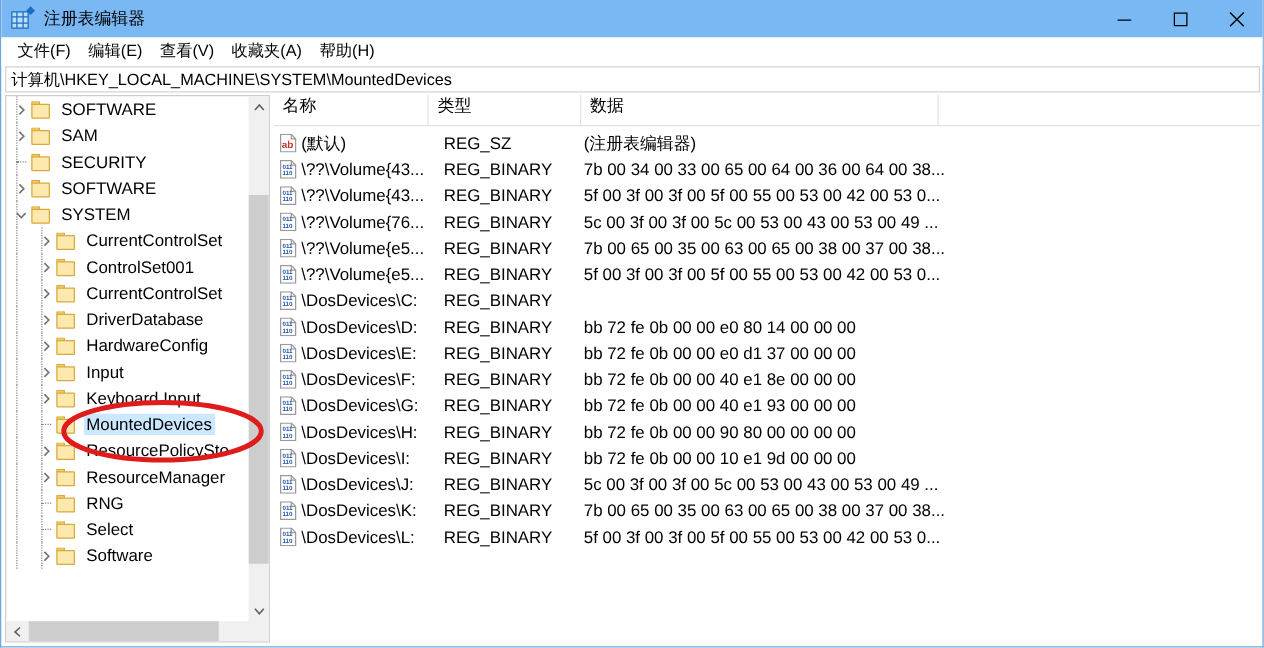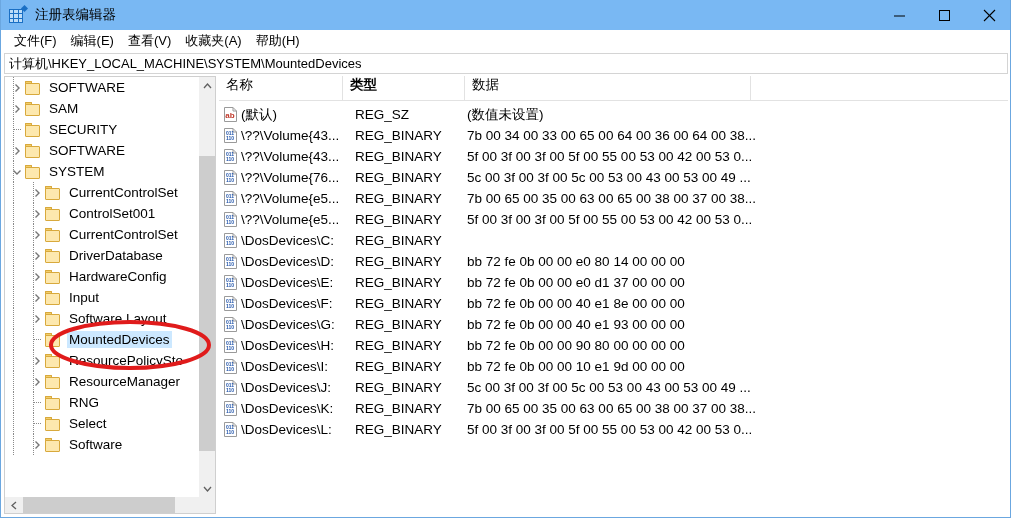--- a/index.html
+++ b/index.html
@@ -522,21 +522,21 @@
           <div style="width: 24px; flex: 0 0 auto;"></div>
           <div class="chev">
             <svg width="10" height="10" viewBox="0 0 10 10">
               <polyline points="3.5,1.5 7,5 3.5,8.5" fill="none" stroke="#767676" stroke-width="1.4"></polyline>
             </svg>
           </div>
           <div class="folder">
             <div class="tab"></div>
             <div class="body"></div>
           </div>
-          <span class="tlabel">Software Layout</span>
+          <span class="tlabel">Keyboard Input</span>
         </div>
         <div class="tree-row selected">
           <div class="vdots" style="left: 8px;"></div>
           <div class="vdots" style="left: 28px;"></div>
           <div style="width: 24px; flex: 0 0 auto;"></div>
           <div class="dotline"></div>
           <div class="folder">
             <div class="tab"></div>
             <div class="body"></div>
           </div>
@@ -639,39 +639,39 @@
       </div>
     </div>
     <div class="sb-corner"></div>
   </div>
 
   <div class="list-pane">
     <div class="list-header" id="list-header">
         <div class="hcell" style="left: 0px; width: 124px;">
           <span>名称</span>
         </div>
-        <div class="hcell" style="left: 124px; width: 122px; font-weight: bold;">
+        <div class="hcell" style="left: 124px; width: 122px;">
           <span>类型</span>
         </div>
         <div class="hcell" style="left: 246px; width: 286px;">
           <span>数据</span>
         </div>
       </div>
     <div class="list-rows" id="list-rows">
         <div class="lrow">
           <div class="vicon">
             <svg width="15" height="15" viewBox="0 0 15 15">
               <path d="M1.5 0.5 H10 L13.5 4 V14.5 H1.5 Z" fill="#ffffff" stroke="#9a9a9a" stroke-width="1"></path>
               <path d="M10 0.5 V4 H13.5" fill="none" stroke="#9a9a9a" stroke-width="1"></path>
               <text x="7" y="11" text-anchor="middle" font-family="&quot;Liberation Sans&quot;, sans-serif" font-size="8" fill="#c0392b" font-weight="bold">ab</text>
             </svg>
           </div>
           <span class="cname">(默认)</span>
           <span class="ctype">REG_SZ</span>
-          <span class="cdata">(数值未设置)</span>
+          <span class="cdata">(注册表编辑器)</span>
         </div>
         <div class="lrow">
           <div class="vicon">
             <svg width="15" height="15" viewBox="0 0 15 15">
               <path d="M1.5 0.5 H10 L13.5 4 V14.5 H1.5 Z" fill="#ffffff" stroke="#9a9a9a" stroke-width="1"></path>
               <path d="M10 0.5 V4 H13.5" fill="none" stroke="#9a9a9a" stroke-width="1"></path>
               <text x="7" y="11" text-anchor="middle" font-family="&quot;Liberation Sans&quot;, sans-serif" font-size="5" fill="#2255aa" font-weight="bold"><tspan x="7" y="7">011</tspan><tspan x="7" y="12">110</tspan></text>
             </svg>
           </div>
           <span class="cname">\??\Volume{43...</span>

